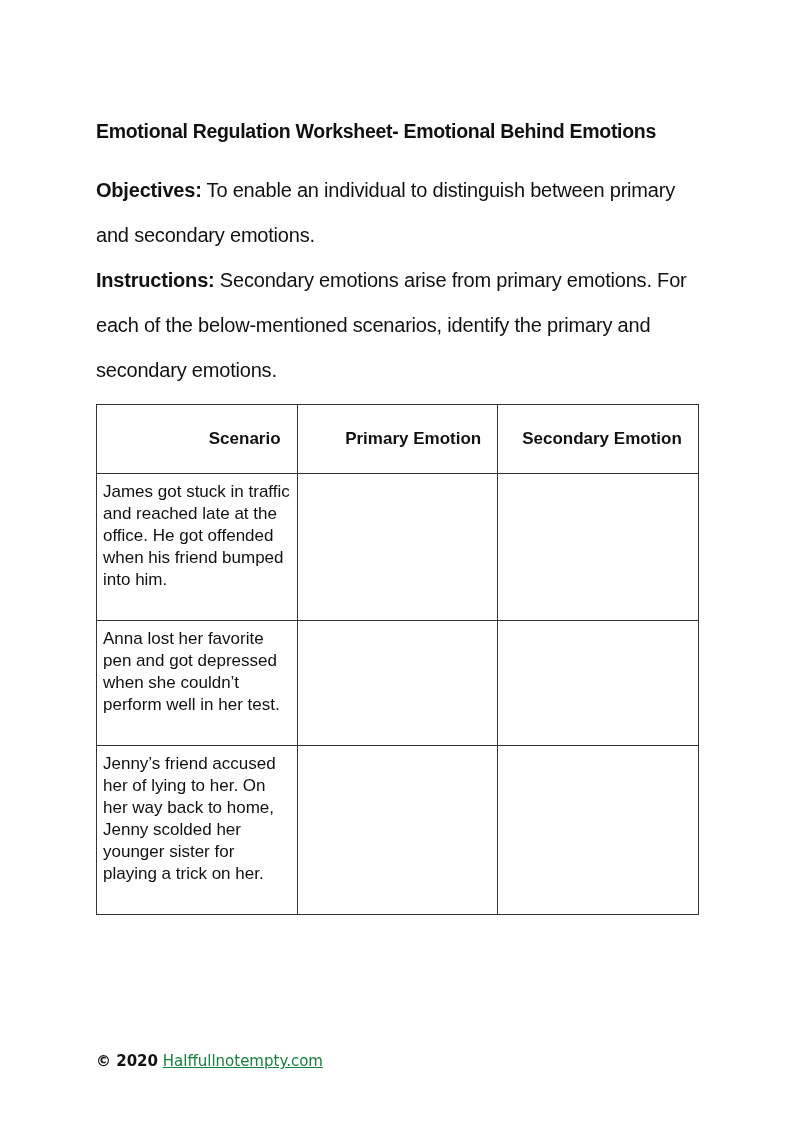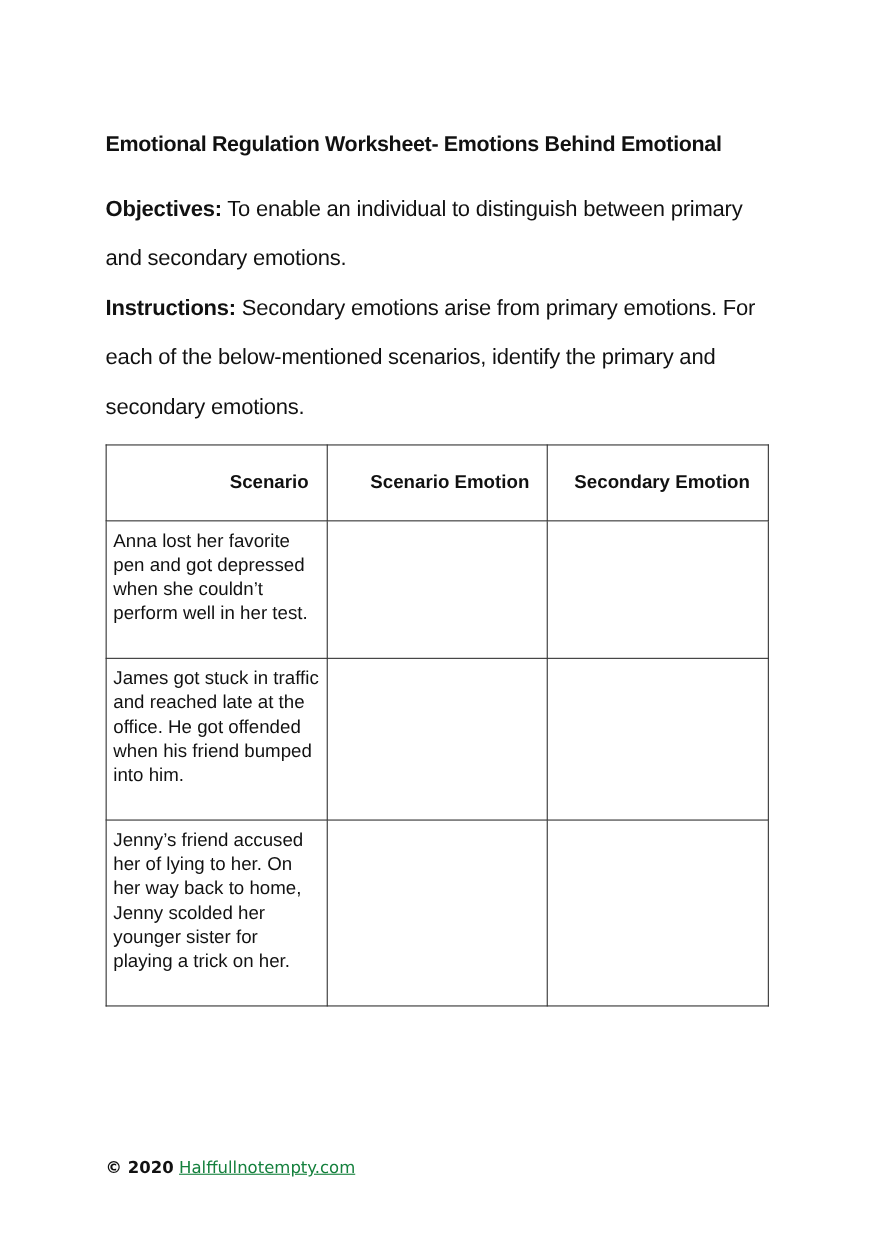--- a/index.html
+++ b/index.html
@@ -18,47 +18,47 @@
   table.ws td { padding: 7px 6px 6px 6px; line-height: 22px; }
   table.ws col { width: 200.6px; }
   .footer { position: absolute; left: 96px; top: 1052px; font-family: "DejaVu Sans", sans-serif;
             font-size: 15px; white-space: nowrap; }
   .footer .copy { font-weight: bold; color: #111; margin-top: 45px; }
   .footer a { color: #15803d; text-decoration: underline; }
 </style>
 </head>
 <body>
 
-<div class="title">Emotional Regulation Worksheet- Emotions Behind Emotional</div>
+<div class="title">Emotional Regulation Worksheet- Emotional Behind Emotions</div>
 
 <div class="para" id="objectives"><b>Objectives:</b><span> To enable an individual to distinguish between primary and secondary emotions.</span></div>
 
 <div class="para" id="instructions"><b>Instructions:</b><span> Secondary emotions arise from primary emotions. For each of the below-mentioned scenarios, identify the primary and secondary emotions.</span></div>
 
 <table class="ws">
   <colgroup>
       <col>
       <col>
       <col>
     </colgroup>
   <thead>
     <tr>
       <th>Scenario</th>
-      <th>Scenario Emotion</th>
+      <th>Primary Emotion</th>
       <th>Secondary Emotion</th>
     </tr>
   </thead>
   <tbody>
-    <tr style="height:125px">
-      <td>Anna lost her favorite pen and got depressed when she couldn’t perform well in her test.</td>
+    <tr style="height:147px">
+      <td>James got stuck in traffic and reached late at the office. He got offended when his friend bumped into him.</td>
       <td></td>
       <td></td>
     </tr>
-    <tr style="height:147px">
-      <td>James got stuck in traffic and reached late at the office. He got offended when his friend bumped into him.</td>
+    <tr style="height:125px">
+      <td>Anna lost her favorite pen and got depressed when she couldn’t perform well in her test.</td>
       <td></td>
       <td></td>
     </tr>
     <tr style="height:169px">
       <td>Jenny’s friend accused her of lying to her. On her way back to home, Jenny scolded her younger sister for playing a trick on her.</td>
       <td></td>
       <td></td>
     </tr>
   </tbody>
 </table>

